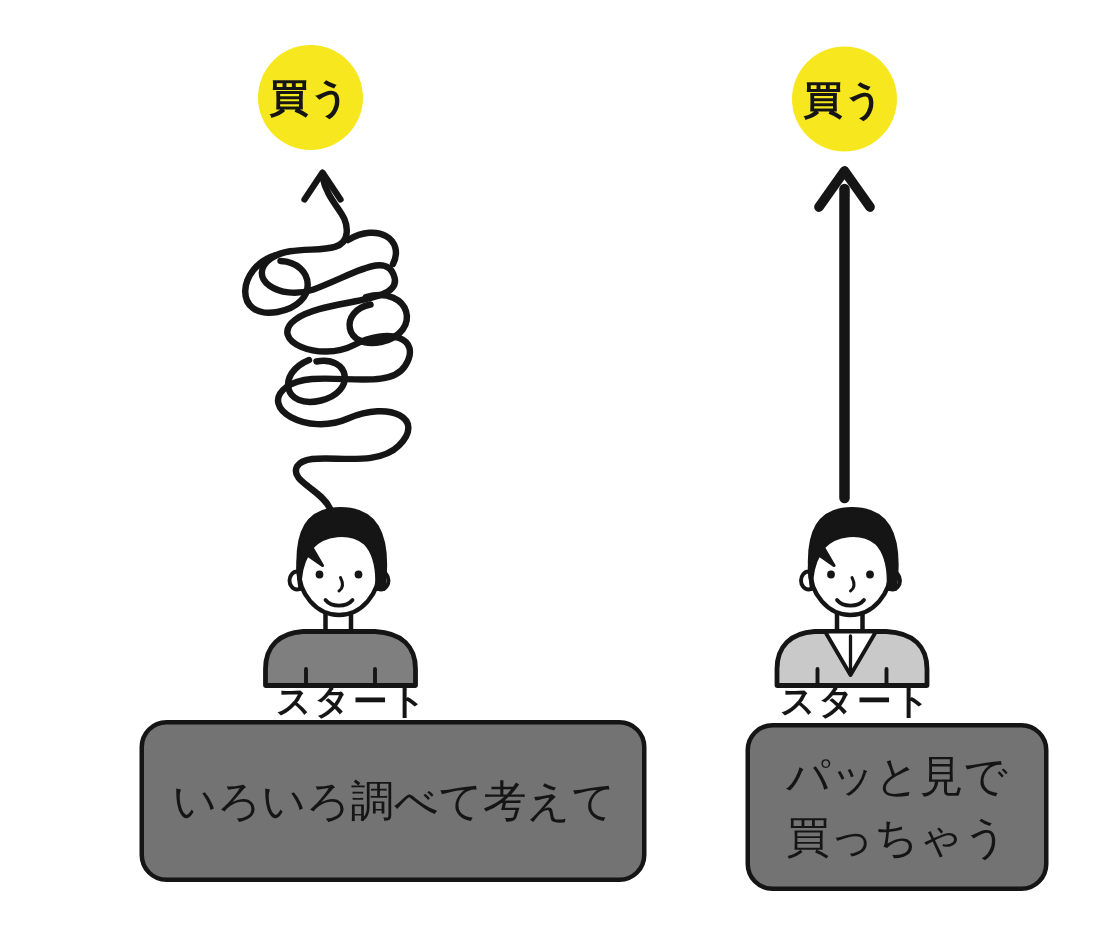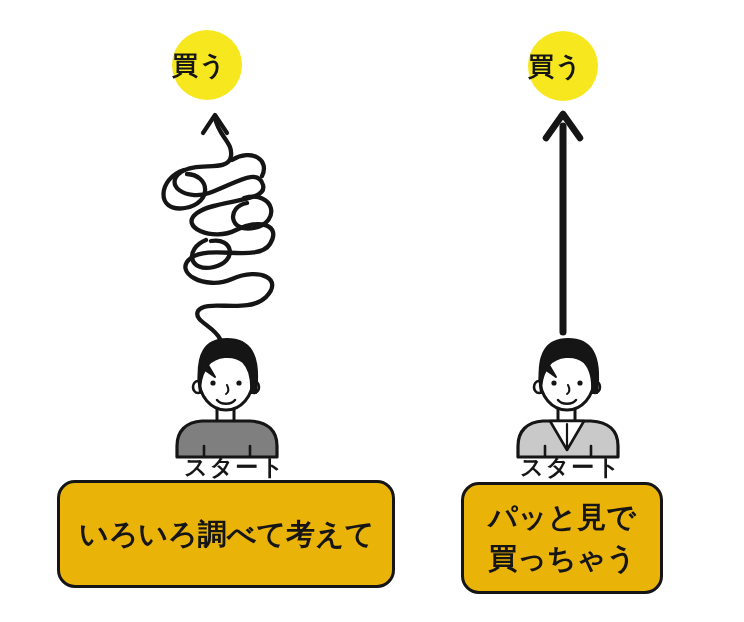--- a/index.html
+++ b/index.html
@@ -10,44 +10,45 @@
     overflow:hidden;
     font-family:"DejaVu Sans","Liberation Sans",sans-serif;
     color:#151515;
   }
   #art{position:absolute;left:0;top:0;}
   .goal-circle{
     position:absolute;
     width:70px;height:70px;
     border-radius:50%;
     background:#F7E71E;
-    display:flex;align-items:center;justify-content:flex-start;
+    display:flex;align-items:center;justify-content:center;
     font-size:26px;font-weight:900;color:#151515;
     letter-spacing:1px;
   }
   #goal-left{left:172px;top:30px;}
   #goal-right{left:528px;top:31px;}
   .start-label{
     position:absolute;
     width:170px;top:452px;
     text-align:center;
     font-size:23px;font-weight:700;
     letter-spacing:2px;color:#151515;
   }
   #start-left{left:150px;}
   #start-right{left:486px;}
   .caption-box{
     position:absolute;
     box-sizing:border-box;
-    background:#eab308;
+    background:#737373;
     border:3.5px solid #151515;
     border-radius:18px;
     display:flex;flex-direction:column;justify-content:center;
-    font-size:29px;font-weight:700;line-height:41px;
+    font-size:29px;font-weight:400;line-height:41px;
     color:#151515;
+    margin-left:36px;
   }
   #caption-left{
     left:57px;top:480px;width:338px;height:108px;
     padding-left:19px;text-align:left;
   }
   #caption-right{
     left:461px;top:482px;width:202px;height:112px;
     text-align:center;
   }
 </style>

